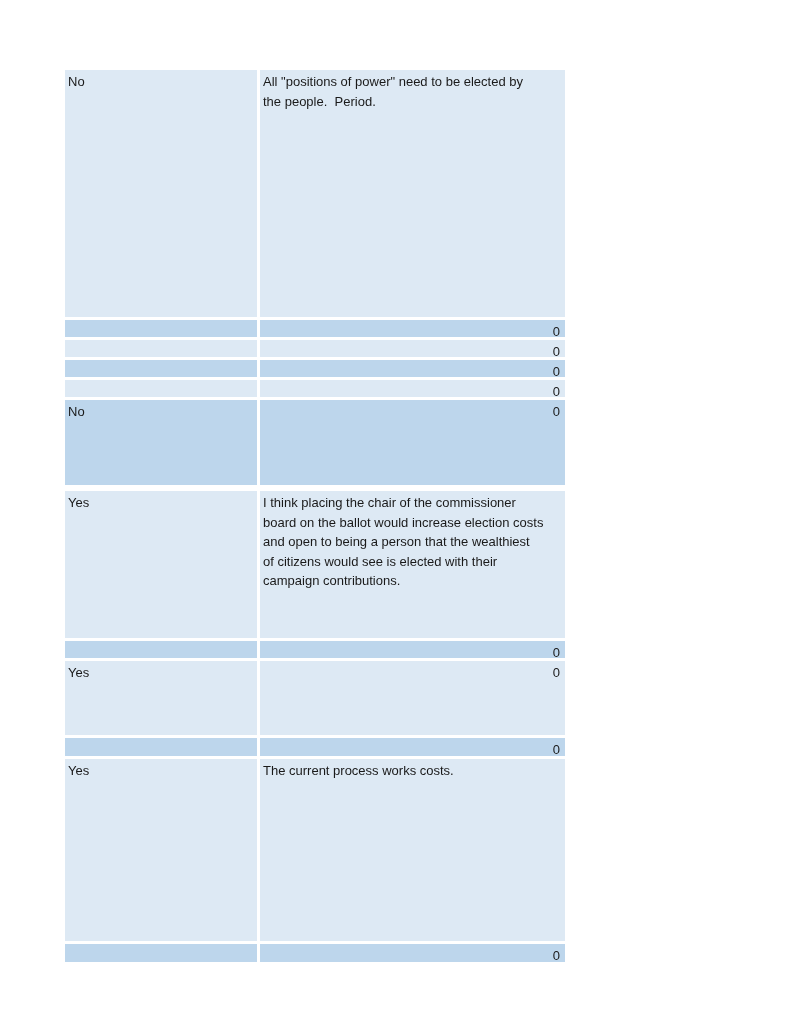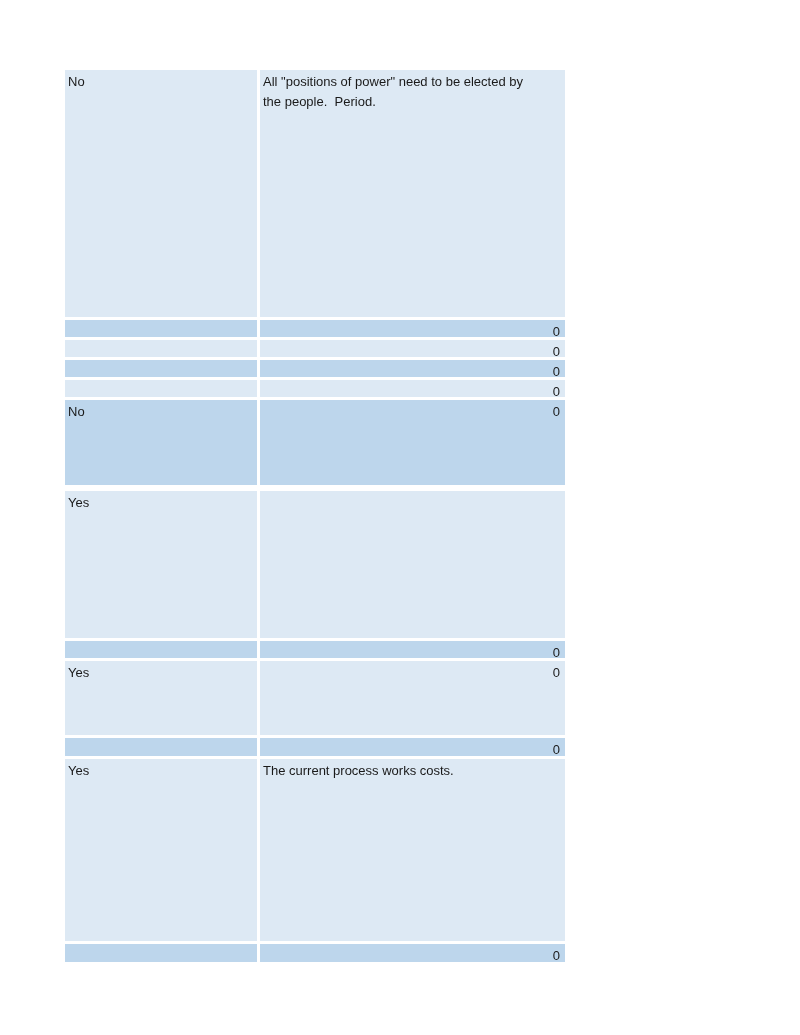--- a/index.html
+++ b/index.html
@@ -114,20 +114,21 @@
       <div class="cell answer-cell"><span>No</span></div>
       <div class="cell content-cell">
         <div class="comment-text"></div>
         <div class="count-value">0</div>
       </div>
     </div>
 
     <div class="row light gap-before" style="height:147px">
       <div class="cell answer-cell"><span>Yes</span></div>
       <div class="cell content-cell">
+        <div class="comment-text">I think placing the chair of the commissioner board on the ballot would increase election costs and open to being a person that the wealthiest of citizens would see is elected with their campaign contributions.</div>
         <div class="count-value"></div>
       </div>
     </div>
 
     <div class="row dark" style="height:17px">
       <div class="cell answer-cell"><span></span></div>
       <div class="cell content-cell">
         <div class="comment-text"></div>
         <div class="count-value">0</div>
       </div>

